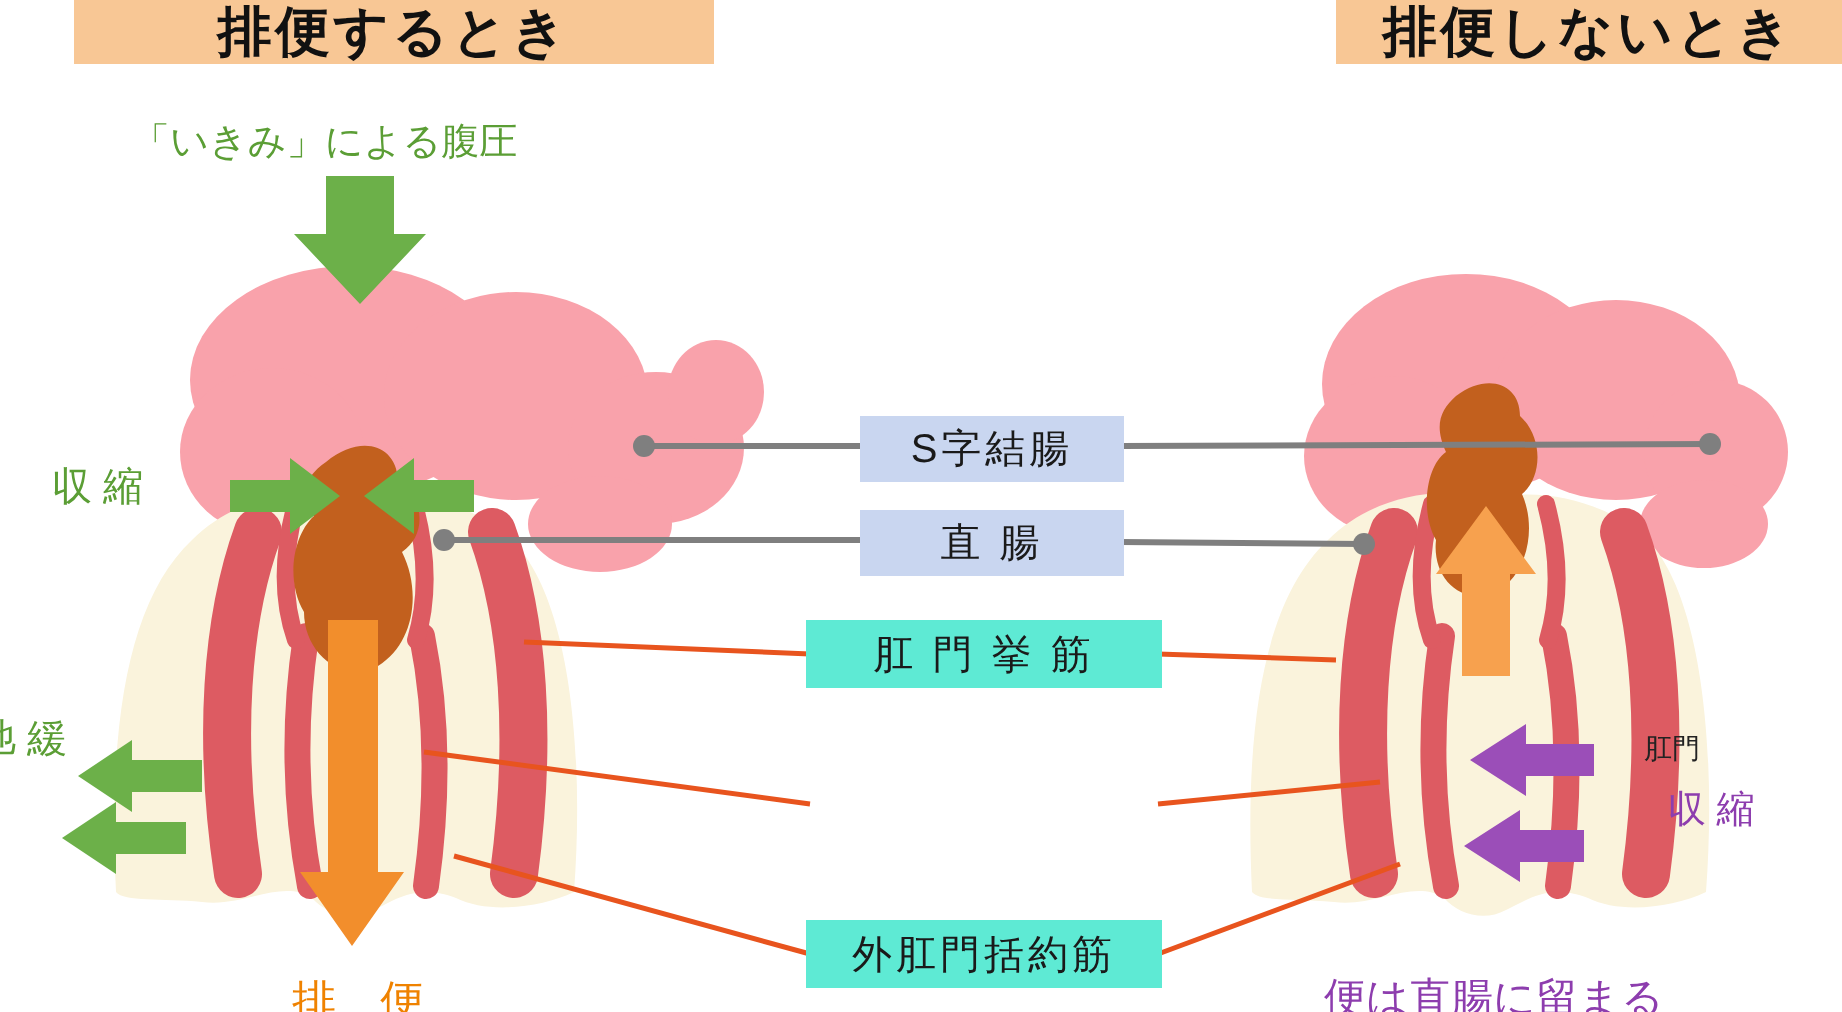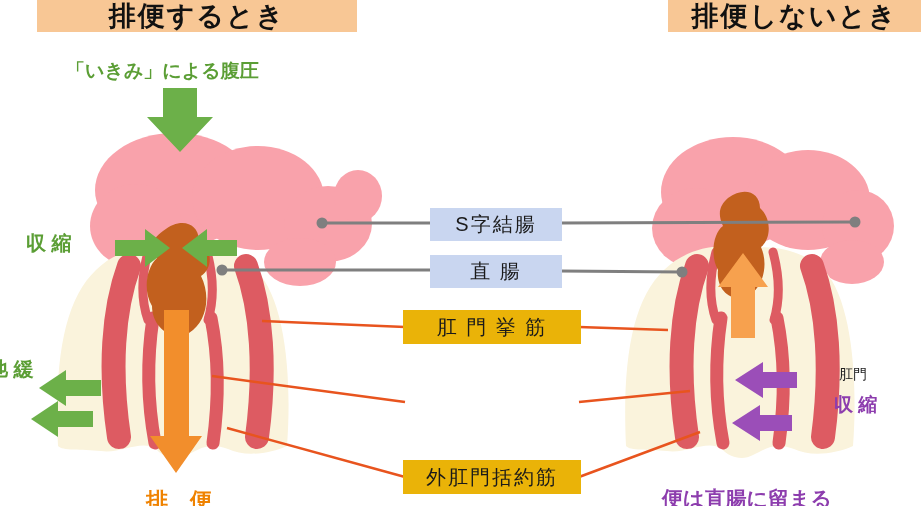--- a/index.html
+++ b/index.html
@@ -11,22 +11,22 @@
   .banner{
     position:absolute;top:0;height:32px;background:#F8C795;
     display:flex;align-items:center;justify-content:center;
     font-size:27px;font-weight:700;color:#111;letter-spacing:2px;
   }
   .label-box{
     position:absolute;display:flex;align-items:center;justify-content:center;
     font-size:20px;font-weight:500;color:#1a1a1a;letter-spacing:2px;
   }
   .label-box.blue{background:#C9D6F0;}
-  .label-box.peach{background:#eab308;}
-  .note{position:absolute;font-weight:700;white-space:nowrap;}
+  .label-box.peach{background:#5eead4;}
+  .note{position:absolute;font-weight:400;white-space:nowrap;}
   .note.green{color:#5B9E35;}
   .note.orange{color:#EF8200;}
   .note.purple{color:#8D3DAE;}
   .note.black{color:#222;font-weight:400;}
 </style>
 </head>
 <body>
 
 <div id="stage">
 
@@ -116,17 +116,17 @@
   <div class="label-box blue" style="left:430px;top:255px;width:132px;height:33px;">直 腸</div>
   <div class="label-box blue" style="left:430px;top:208px;width:132px;height:33px;">S字結腸</div>
   <div class="label-box peach" style="left:403px;top:310px;width:178px;height:34px;">肛 門 挙 筋</div>
   <div class="label-box peach" style="left:403px;top:460px;width:178px;height:34px;">外肛門括約筋</div>
 
   <div class="note green" style="left:66px;top:58px;font-size:19px;">「いきみ」による腹圧</div>
   <div class="note green" style="left:26px;top:230px;font-size:20px;">収 縮</div>
   <div class="note green" style="left:-12px;top:356px;font-size:20px;">弛 緩</div>
   <div class="note orange" style="left:146px;top:486px;font-size:22px;letter-spacing:8px;">排 便</div>
 
-  <div class="note black" style="left:822px;top:366px;font-size:14px;margin-left:17px;">肛門</div>
+  <div class="note black" style="left:822px;top:366px;font-size:14px;">肛門</div>
   <div class="note purple" style="left:834px;top:392px;font-size:19px;">収 縮</div>
   <div class="note purple" style="left:662px;top:485px;font-size:21px;">便は直腸に留まる</div>
 
 </div>
 
 </body></html>

